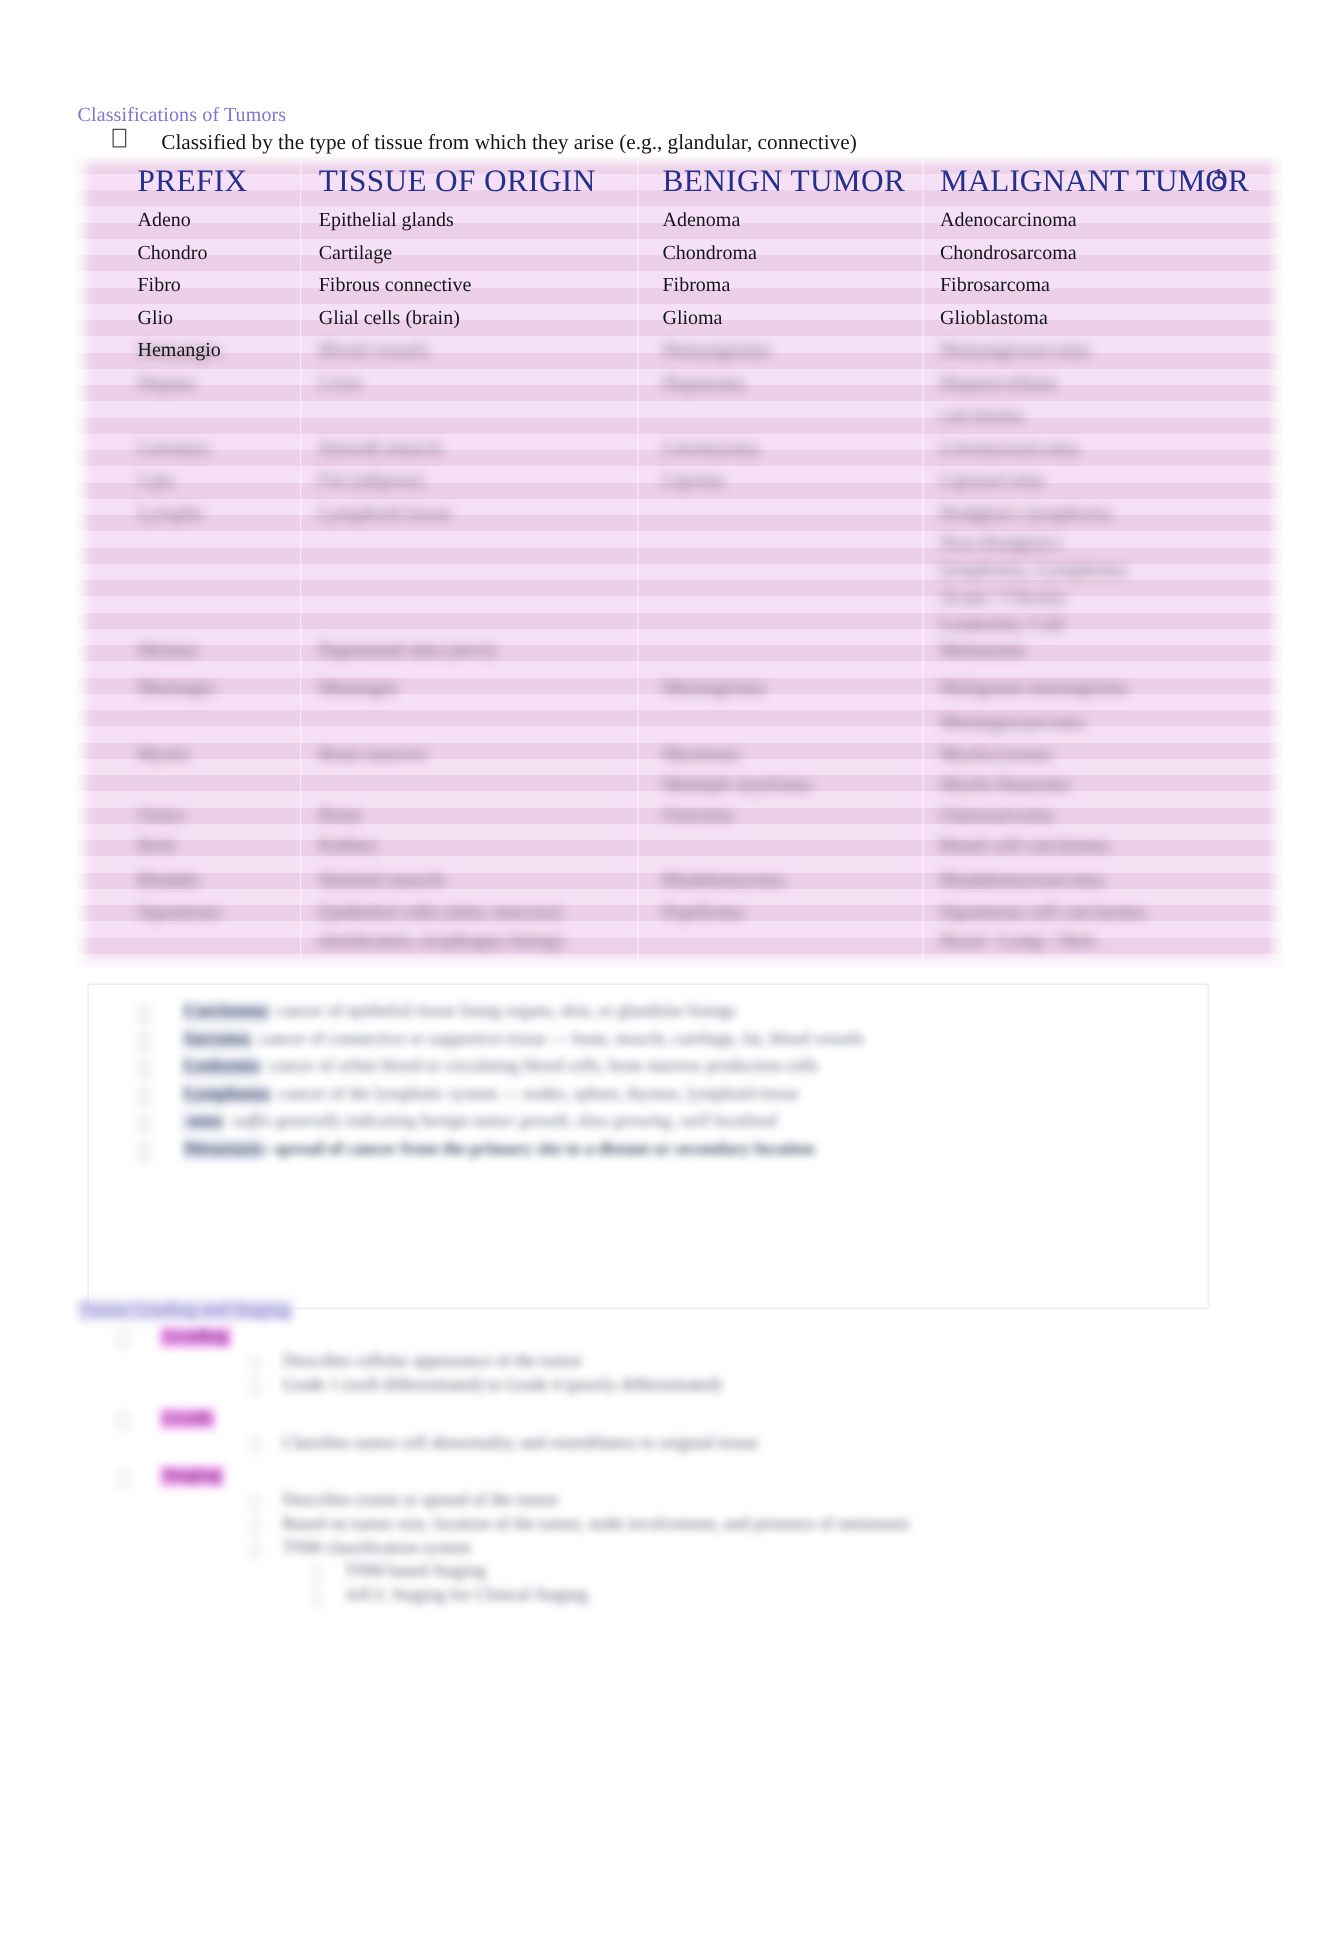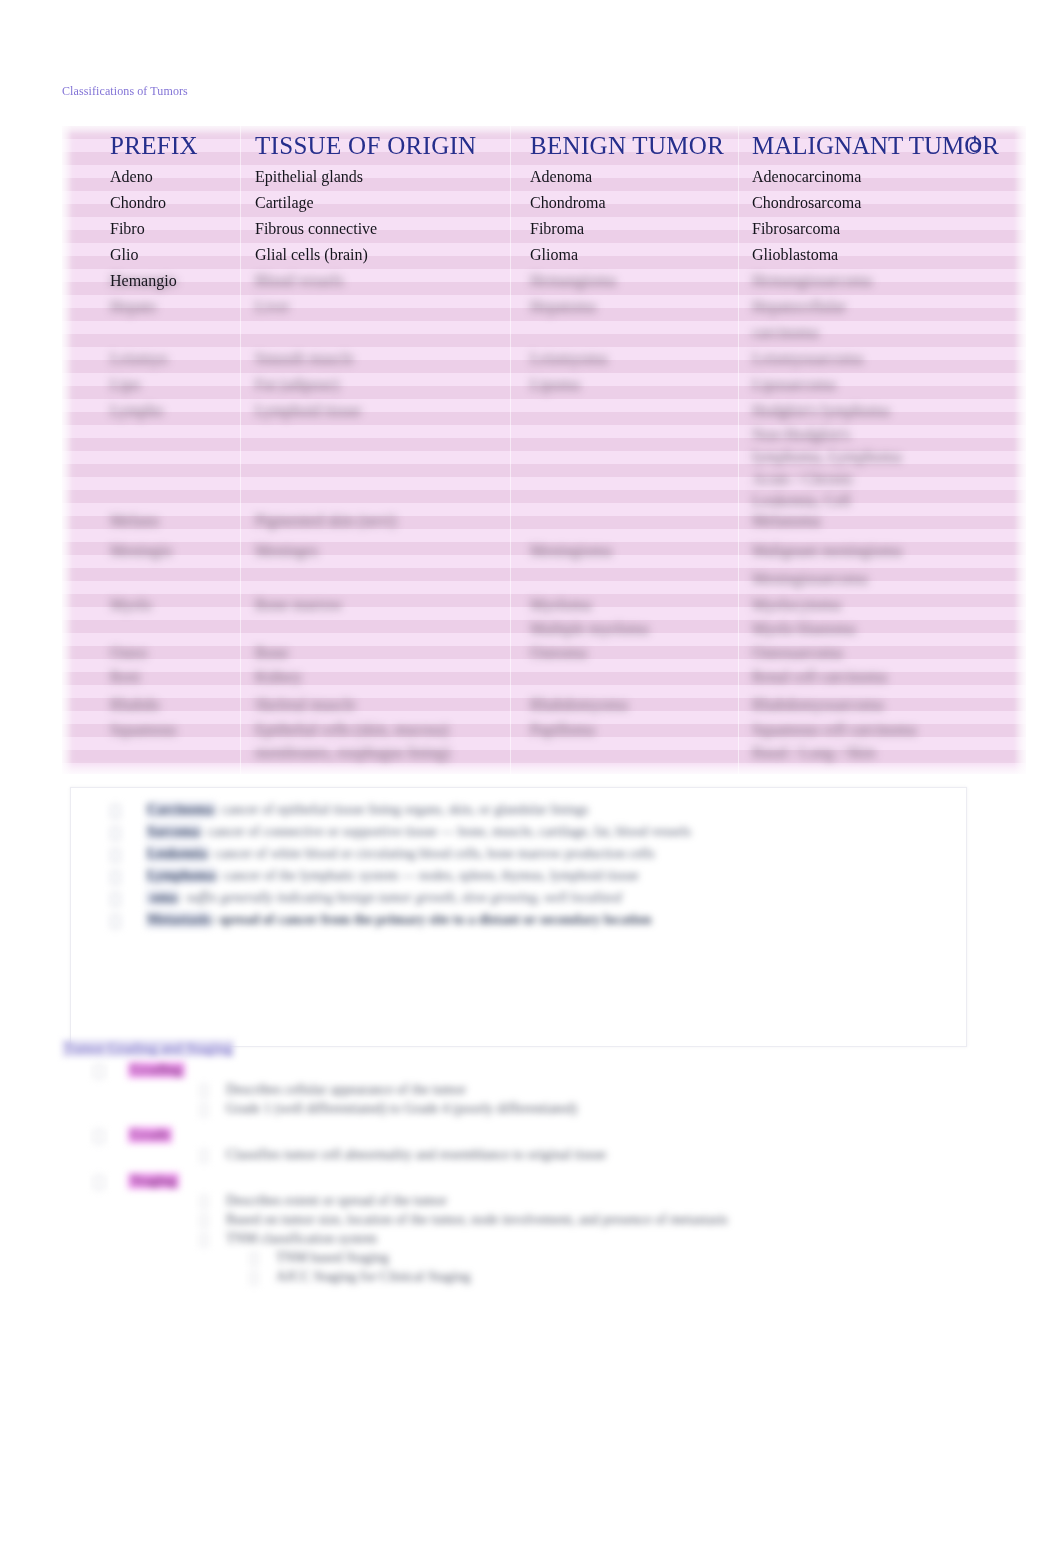--- a/index.html
+++ b/index.html
@@ -19,21 +19,21 @@
     position: absolute;
     inset: 0;
     background: #ffffff;
   }
 
   
   .doc-title {
     position: absolute;
     left: 62px;
     top: 84px;
-    font-size: 12px;
+    font-size: 16px;
     color: #8273d6;
     letter-spacing: 0.1px;
     white-space: nowrap;
   }
 
   
   .intro-line {
     position: absolute;
     left: 90px;
     top: 104px;
@@ -267,20 +267,24 @@
 
   .ll-sub2 { margin-left: 50px; margin-top: 3px; }
 </style>
 </head>
 <body>
 
 <div class="page">
 
   <div class="doc-title">Classifications of Tumors</div>
 
+  <div class="intro-line">
+    <span class="tofu-bullet"></span>
+    <span class="intro-text">Classified by the type of tissue from which they arise (e.g., glandular, connective)</span>
+  </div>
 
   <div class="tumor-table">
 
     <div class="col-divider d1"></div>
     <div class="col-divider d2"></div>
     <div class="col-divider d3"></div>
 
     <div class="t-col c1">
       <div class="t-head">PREFIX</div>
       <div class="t-cell" style="top:42px">Adeno</div>

